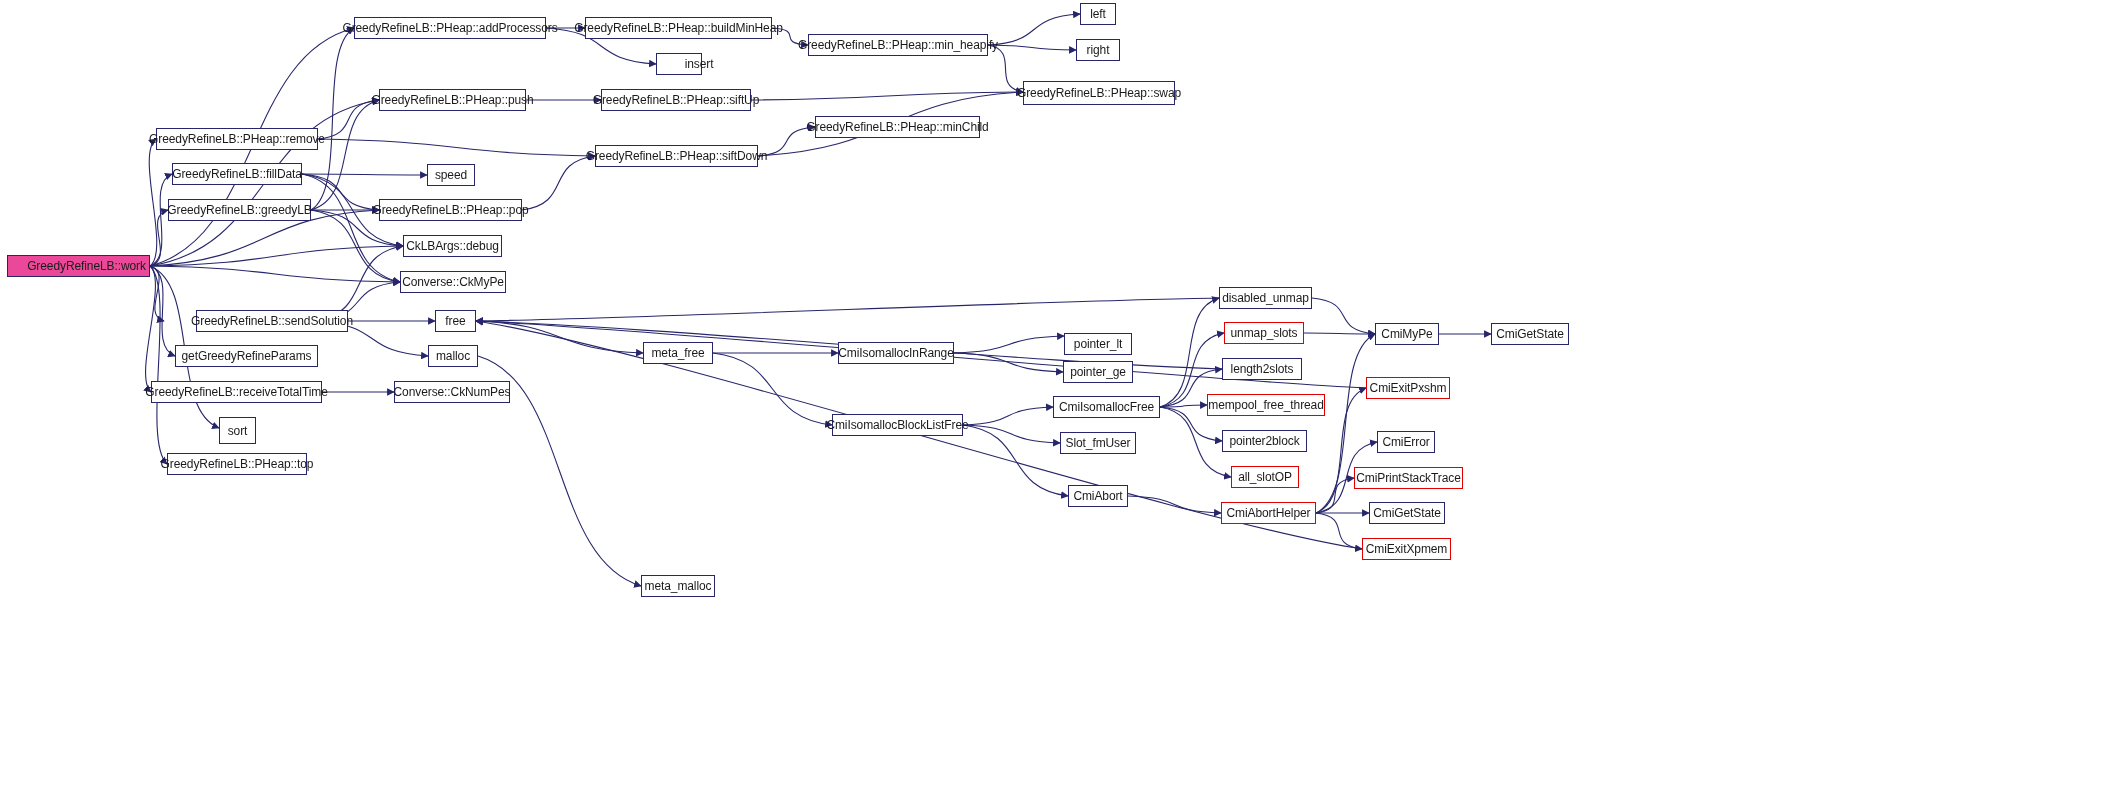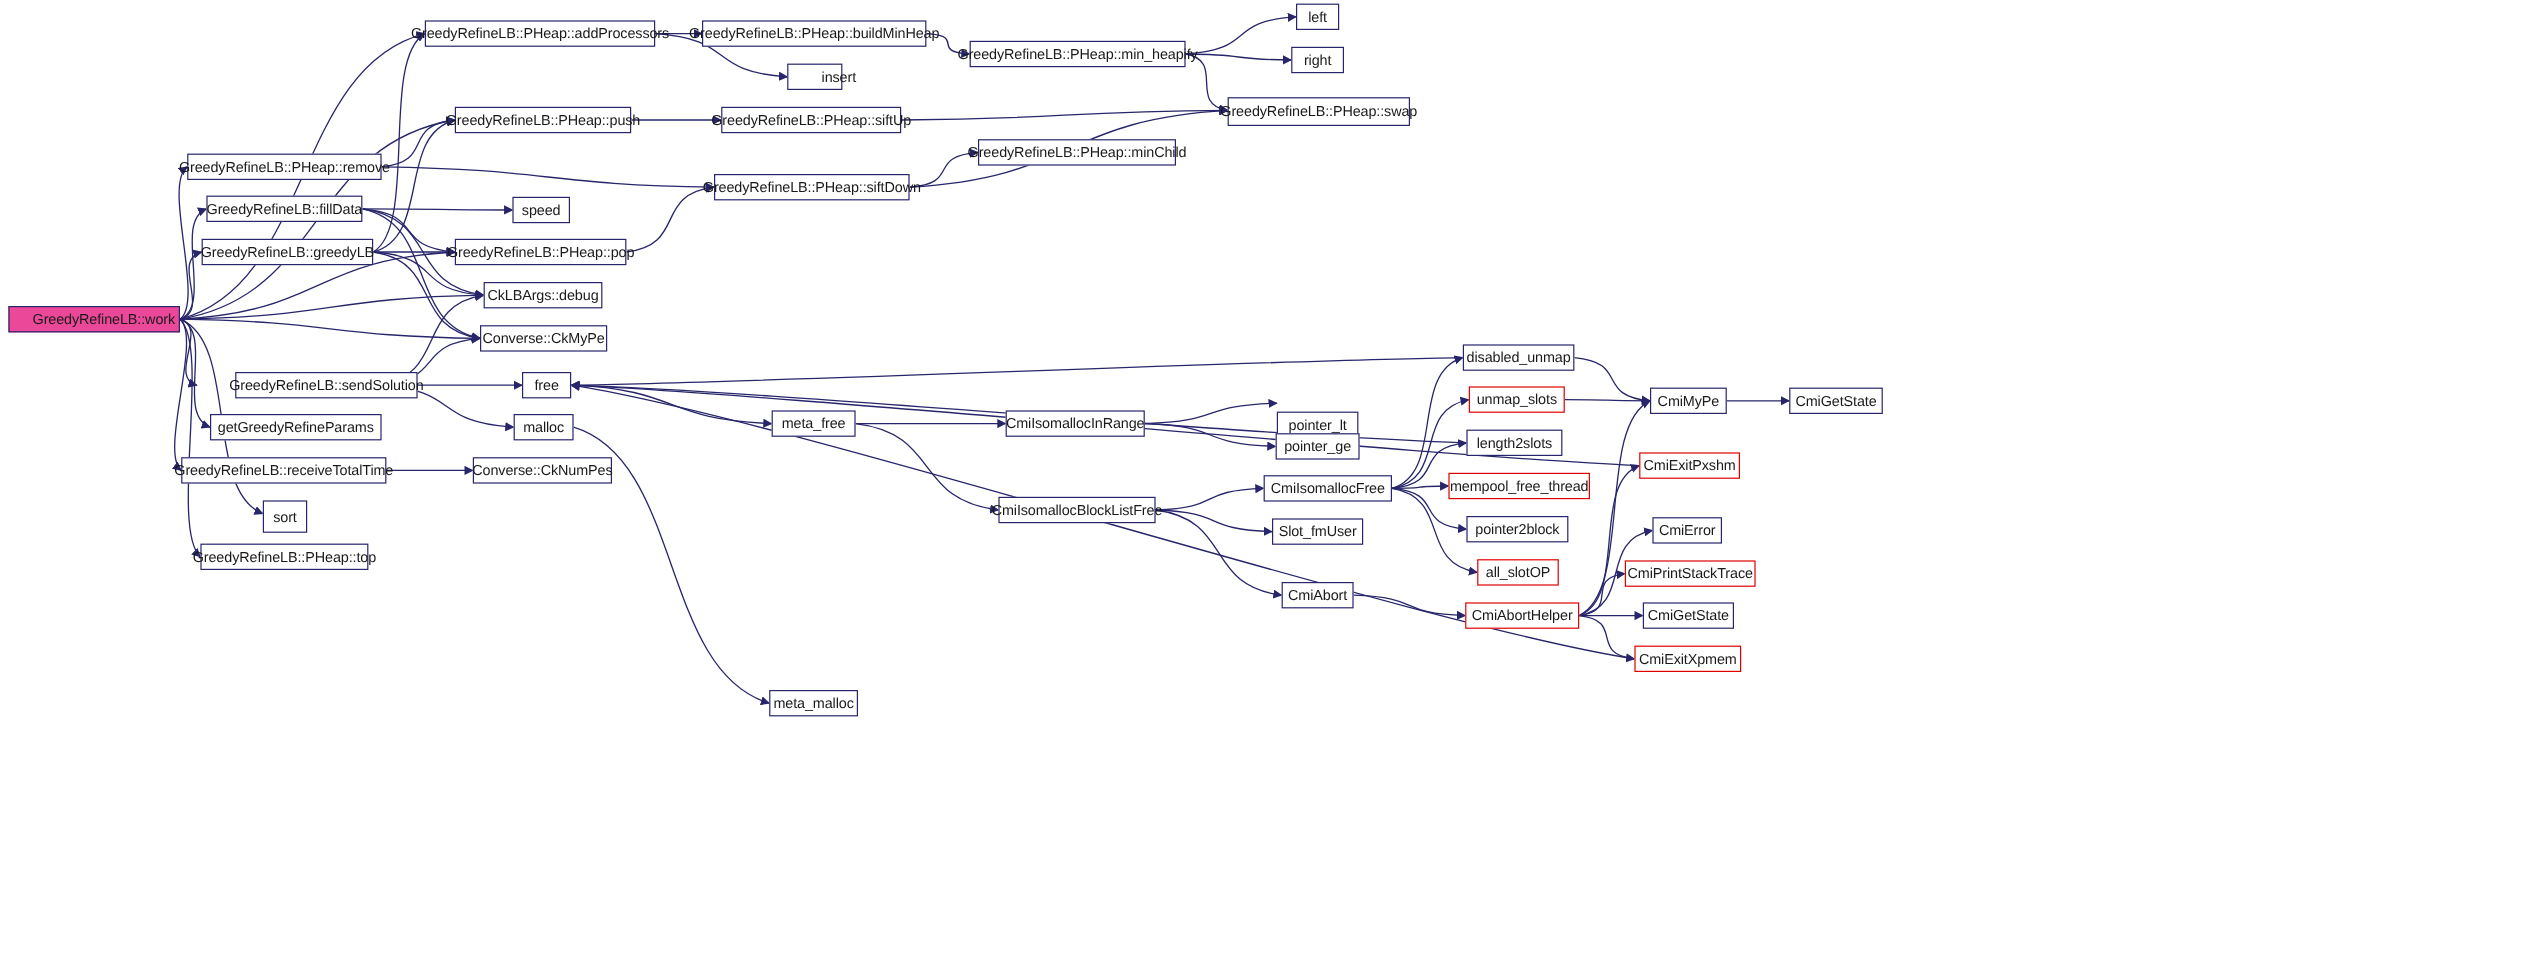--- a/index.html
+++ b/index.html
@@ -220,21 +220,21 @@
       </div>
       <div class="node" style="left: 641px; top: 575px; width: 74px; height: 22px;">
         <span class="node-label">meta_malloc</span>
       </div>
       <div class="node" style="left: 838px; top: 342px; width: 116px; height: 22px;">
         <span class="node-label">CmiIsomallocInRange</span>
       </div>
       <div class="node" style="left: 832px; top: 414px; width: 131px; height: 22px;">
         <span class="node-label">CmiIsomallocBlockListFree</span>
       </div>
-      <div class="node" style="left: 1064px; top: 343px; width: 68px; height: 22px; text-align: center;">
+      <div class="node" style="left: 1064px; top: 333px; width: 68px; height: 22px; text-align: center;">
         <span class="node-label">pointer_lt</span>
       </div>
       <div class="node" style="left: 1063px; top: 361px; width: 70px; height: 22px;">
         <span class="node-label">pointer_ge</span>
       </div>
       <div class="node" style="left: 1053px; top: 396px; width: 107px; height: 22px;">
         <span class="node-label">CmiIsomallocFree</span>
       </div>
       <div class="node" style="left: 1060px; top: 432px; width: 76px; height: 22px;">
         <span class="node-label">Slot_fmUser</span>

